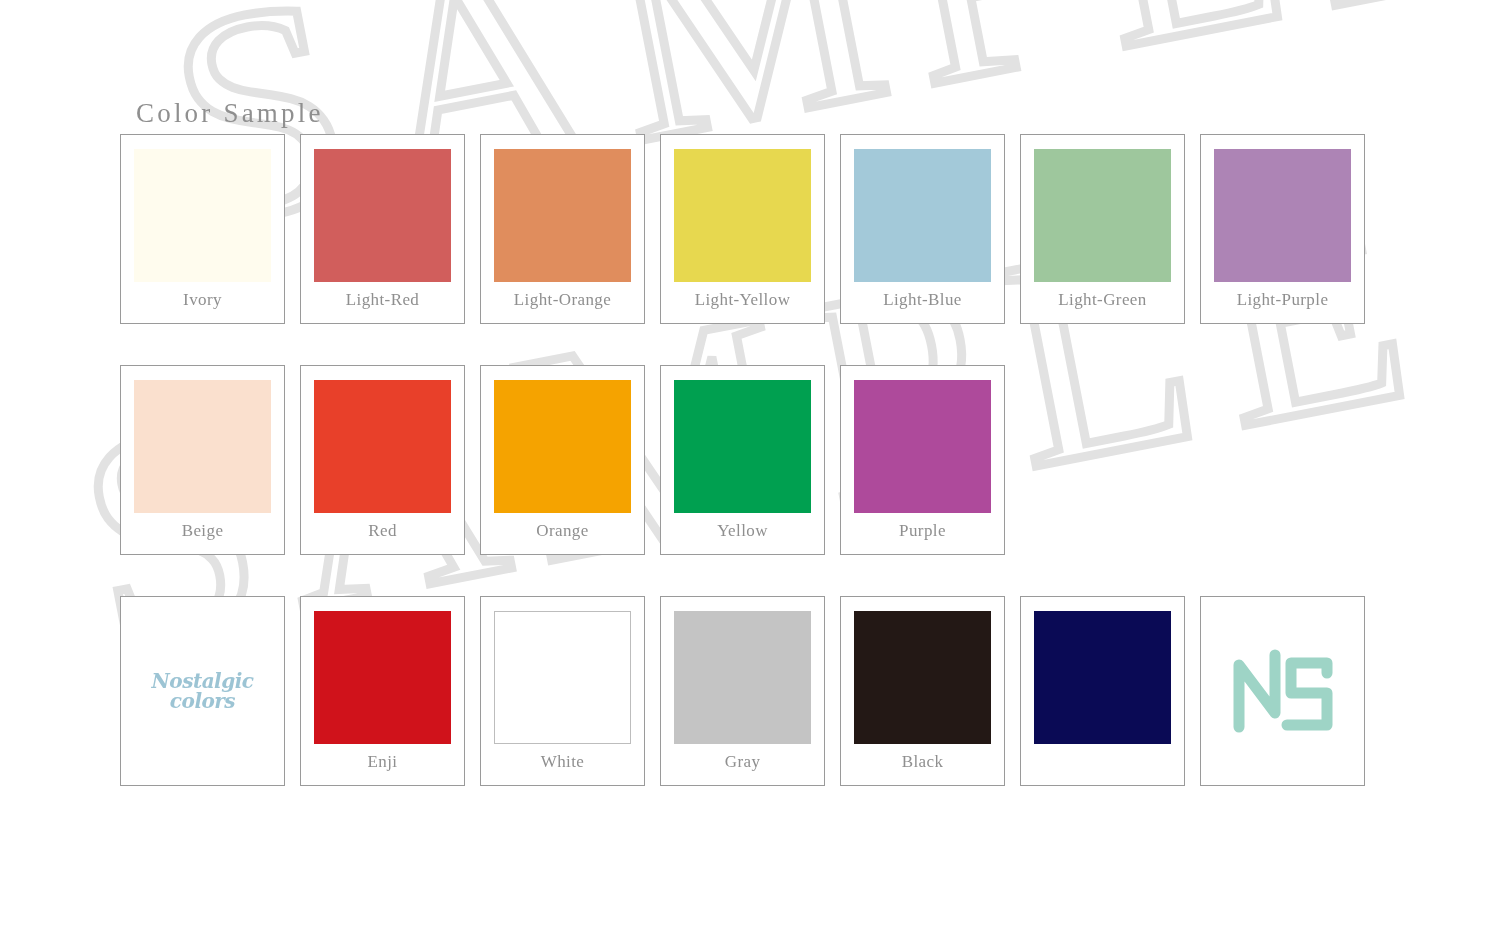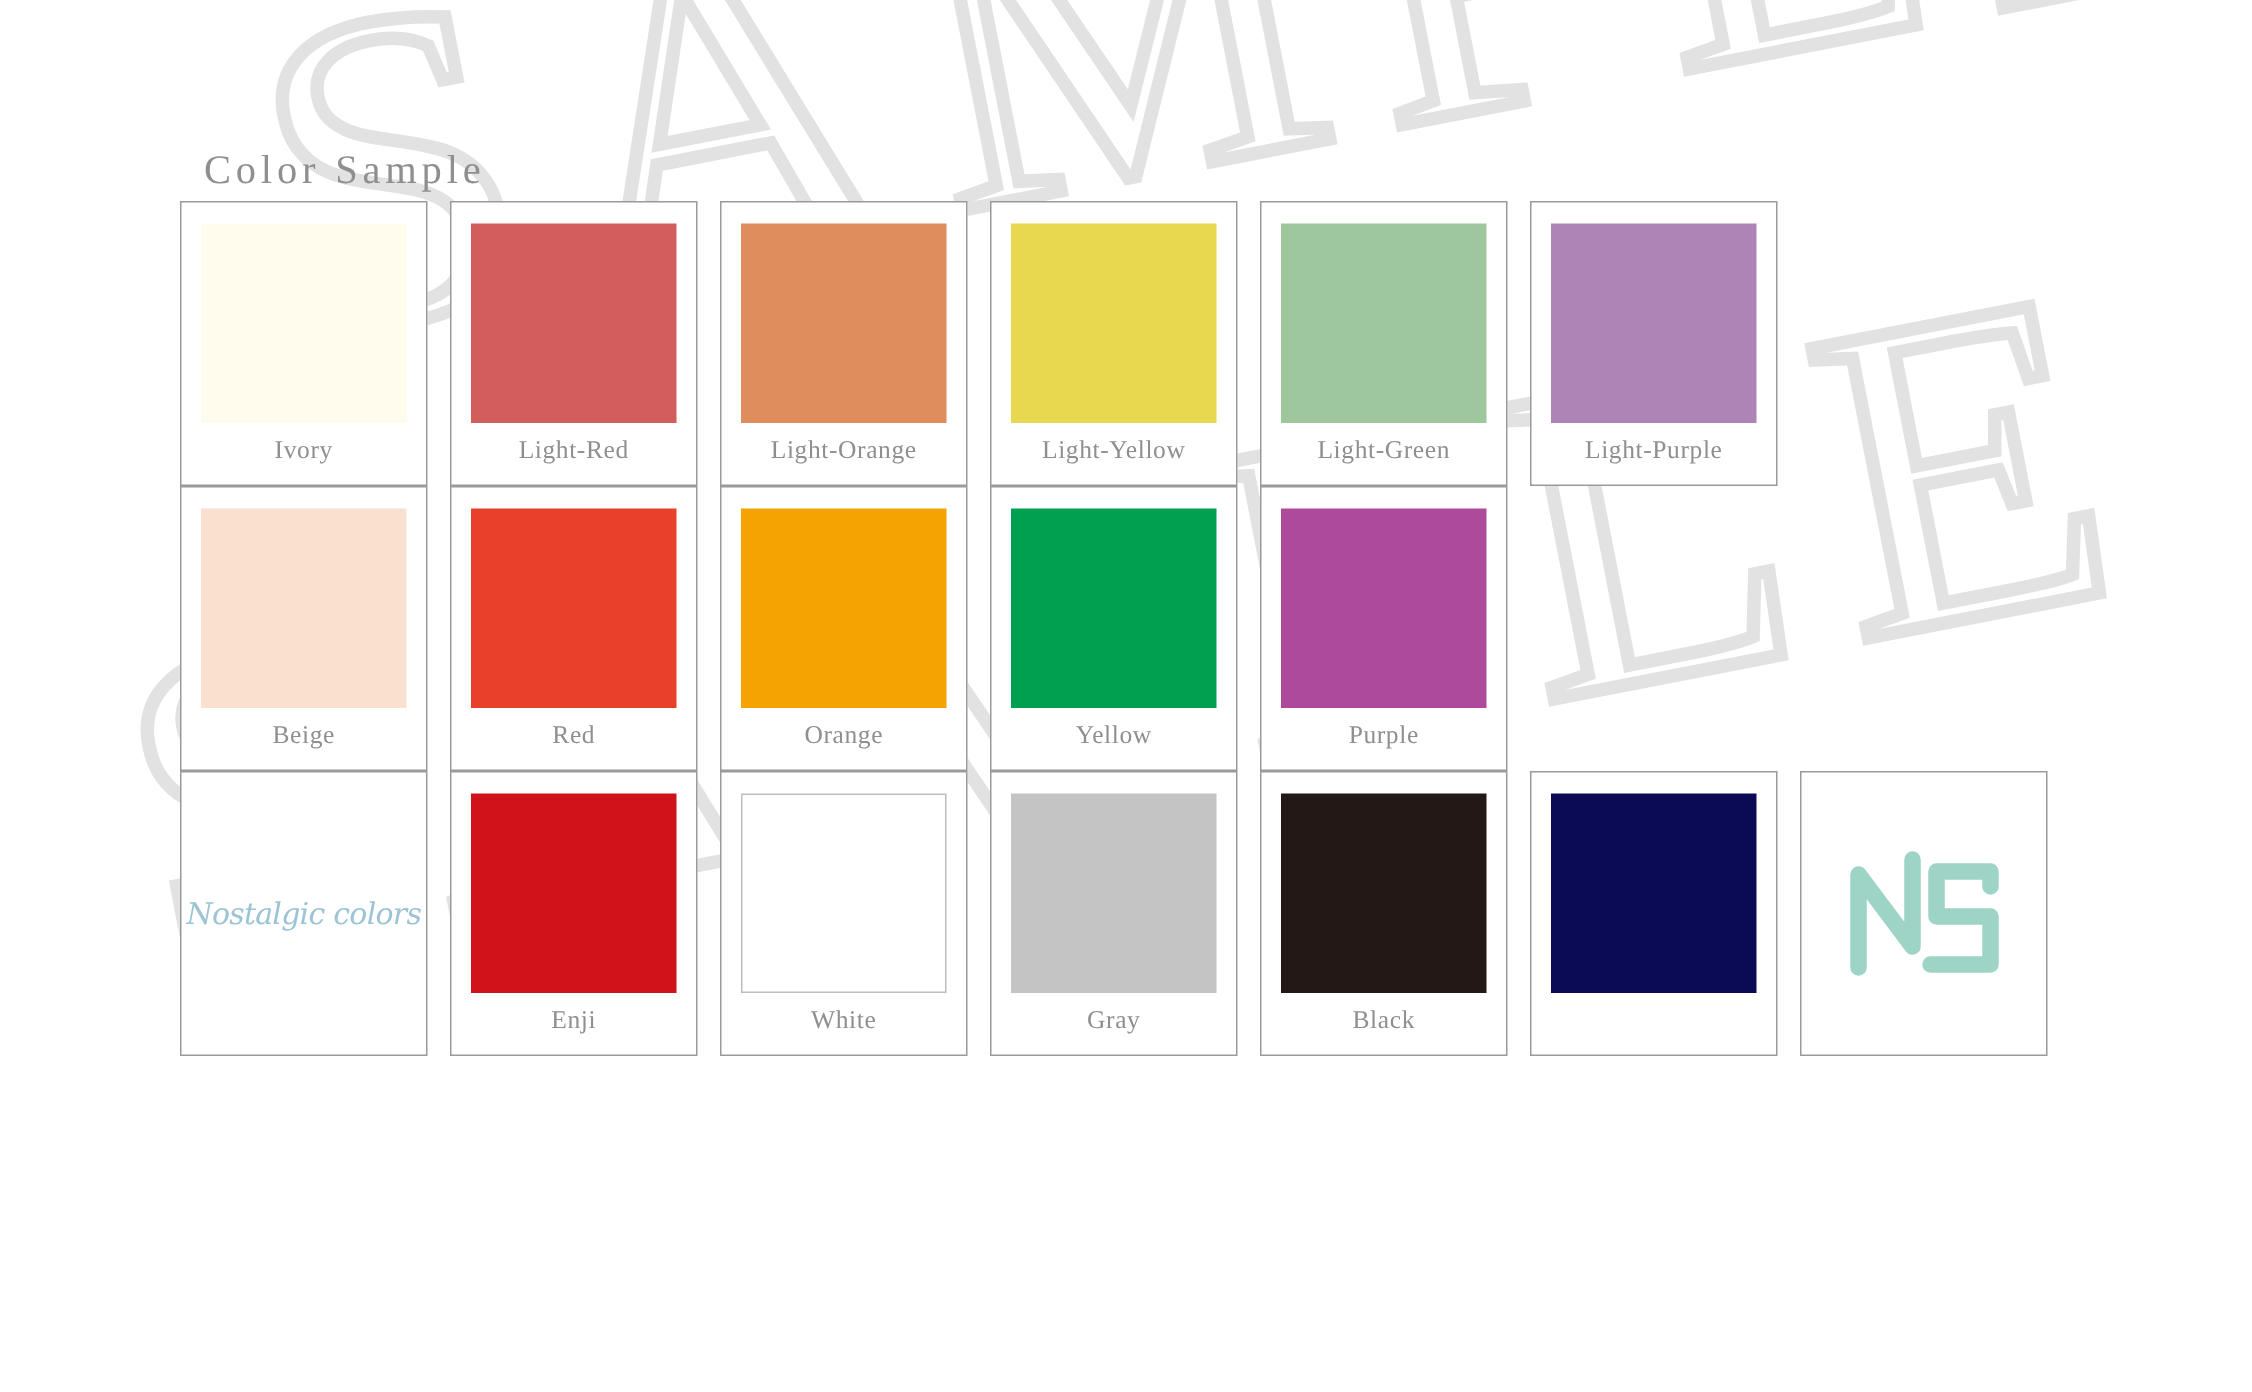--- a/index.html
+++ b/index.html
@@ -64,20 +64,21 @@
 
   
   #swatch-grid {
     position: absolute;
     left: 120px;
     top: 134px;
     width: 1262px;
     z-index: 8;
     display: flex;
     flex-direction: column;
+    gap: 41px;
   }
   .swatch-row {
     display: flex;
     gap: 15px;
   }
   .swatch-card {
     width: 165px;
     height: 190px;
     box-sizing: border-box;
     border: 1px solid #9a9a9a;
@@ -106,21 +107,21 @@
   }
 
   .brand-script {
     position: absolute;
     left: 0; right: 0;
     top: 50%;
     transform: translateY(-50%);
     text-align: center;
     font-family: "DejaVu Serif", "Liberation Serif", serif;
     font-style: italic;
-    font-weight: 400;
+    font-weight: 700;
     font-size: 20px;
     letter-spacing: -0.5px;
     color: #9cc4d4;
     line-height: 1;
   }
 
   .brand-logo {
     position: absolute;
     left: 50%;
     top: 50%;
@@ -151,20 +152,24 @@
       </div>
       <div class="swatch-card">
         <div class="swatch-chip" style="background: rgb(224, 141, 93);"></div>
         <div class="swatch-label">Light-Orange</div>
       </div>
       <div class="swatch-card">
         <div class="swatch-chip" style="background: rgb(231, 216, 79);"></div>
         <div class="swatch-label">Light-Yellow</div>
       </div>
       <div class="swatch-card">
+        <div class="swatch-chip" style="background: rgb(163, 201, 217);"></div>
+        <div class="swatch-label">Light-Blue</div>
+      </div>
+      <div class="swatch-card">
         <div class="swatch-chip" style="background: rgb(158, 199, 157);"></div>
         <div class="swatch-label">Light-Green</div>
       </div>
       <div class="swatch-card">
         <div class="swatch-chip" style="background: rgb(173, 132, 181);"></div>
         <div class="swatch-label">Light-Purple</div>
       </div>
     </div>
     <div class="swatch-row">
       <div class="swatch-card">

